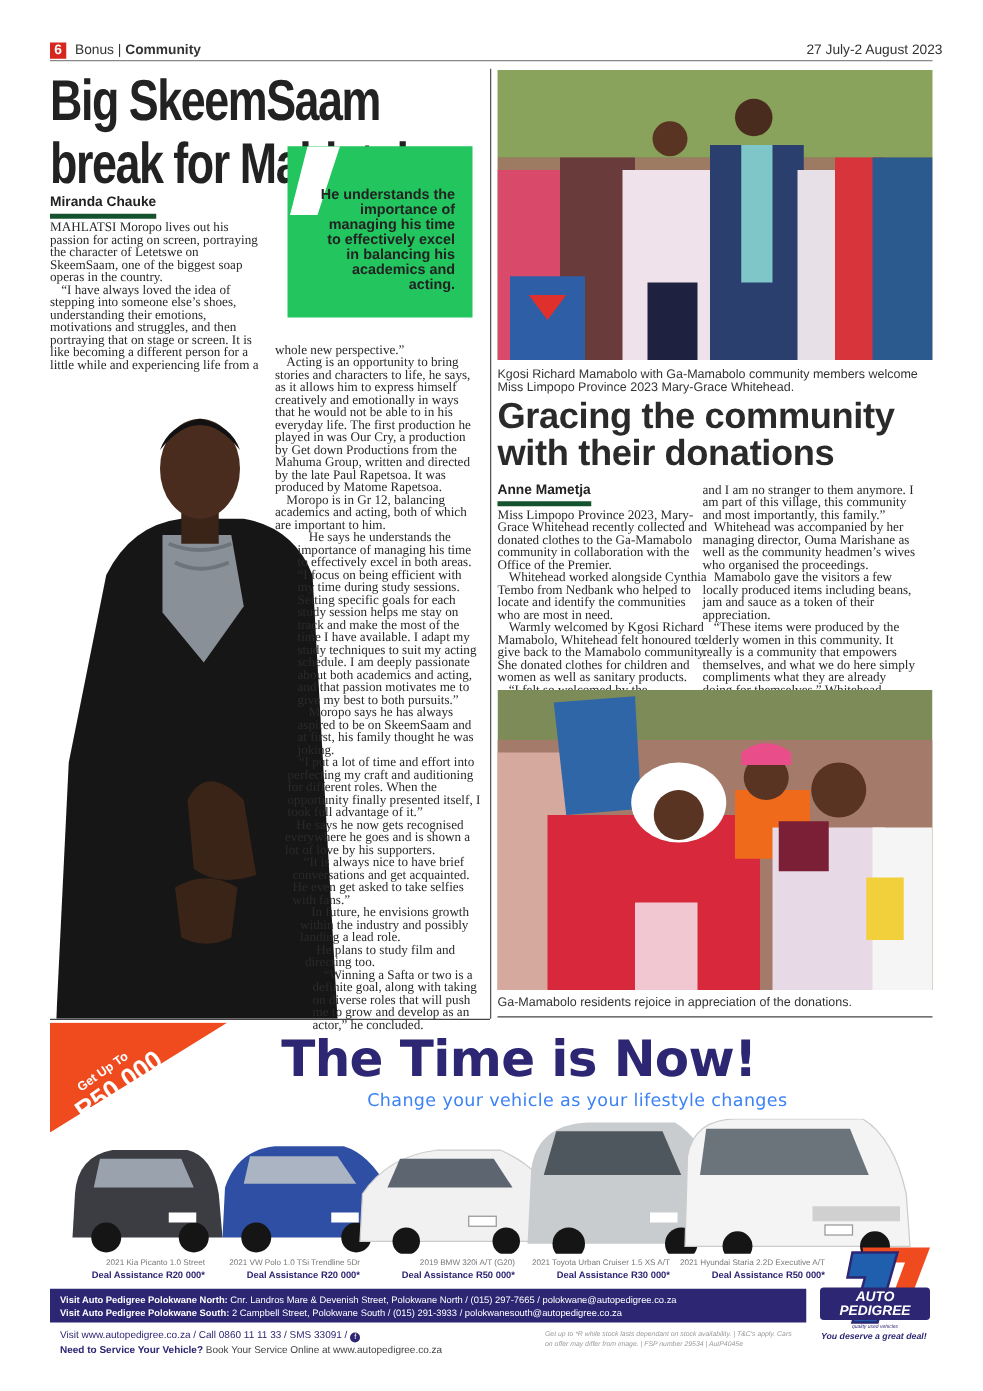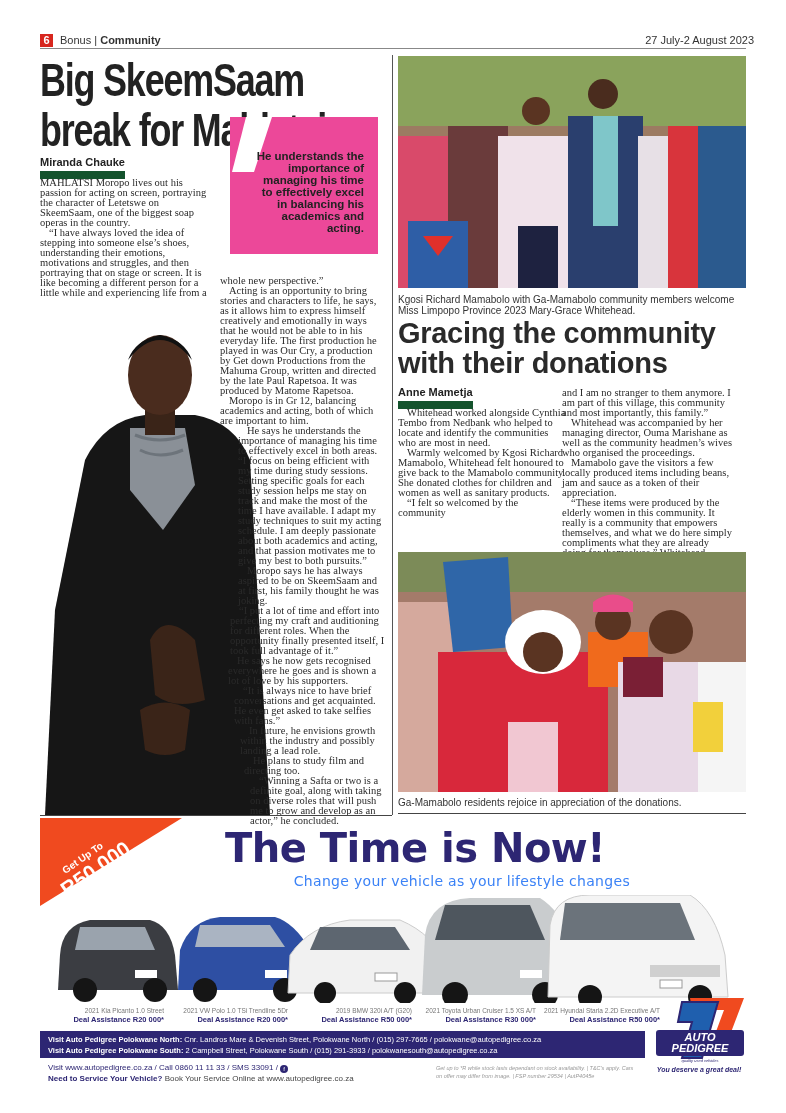--- a/index.html
+++ b/index.html
@@ -11,24 +11,24 @@
   
   .page-num { left: 40px; top: 34px; width: 13px; height: 13px; background: #d7261e; color: #fff; font: bold 11px "Liberation Sans", sans-serif; text-align: center; line-height: 13px; }
   .section { left: 60px; top: 34px; font: 11px "Liberation Sans", sans-serif; color: #333; line-height: 13px; }
   .section b { font-weight: bold; }
   .issue-date { right: 32px; top: 34px; font: 11px "Liberation Sans", sans-serif; color: #333; line-height: 13px; margin-left: 20px; }
   .top-rule { left: 40px; top: 48px; width: 706px; height: 1px; background: #888; }
   .col-rule { left: 392px; top: 55px; width: 1px; height: 760px; background: #555; }
 
   
   .headline-left { left: 40px; top: 55px; width: 340px; font: bold 46px/50px "Liberation Sans", sans-serif; letter-spacing: -1.5px; color: #222; transform: scaleX(0.78); transform-origin: left top; width: 440px; }
-  .byline { font: bold 11px "Liberation Sans", sans-serif; color: #222; padding-bottom: 3px; border-bottom: 8px solid #14532d; display: inline-block; }
+  .byline { font: bold 11px "Liberation Sans", sans-serif; color: #222; padding-bottom: 3px; border-bottom: 4px solid #14532d; display: inline-block; }
   .byline-left { left: 40px; top: 156px; }
 
-  .pullquote { left: 230px; top: 117px; width: 148px; height: 137px; background: #ec4899; }
+  .pullquote { left: 230px; top: 117px; width: 148px; height: 137px; background: #22c55e; }
   .pullquote .qmark { position: absolute; left: 2px; top: 0; width: 40px; height: 55px; background: #fff; clip-path: polygon(35% 0, 100% 0, 55% 100%, 0 100%); }
   .pullquote .qtext { position: absolute; right: 14px; top: 33px; width: 110px; font: bold 11.5px/12px "Liberation Sans", sans-serif; text-align: right; color: #222; }
 
   .body-text { font-size: 10.5px; line-height: 10px; color: #2a2a2a; text-align: left; }
   .body-text p { text-indent: 9px; }
   .body-text p.first { text-indent: 0; }
 
   .lede { left: 40px; top: 178px; width: 172px; }
   .col2 { left: 220px; top: 276px; width: 165px; }
 
@@ -147,20 +147,21 @@
   <rect x="300" y="70" width="48" height="162" fill="#2b5a8e"></rect>
   <rect x="10" y="165" width="60" height="67" fill="#2e5ea6"></rect>
   <path d="M25 180 L55 180 L40 200 Z" fill="#e0302b"></path>
 </svg>
 <div class="abs caption caption-top">Kgosi Richard Mamabolo with Ga-Mamabolo community members welcome Miss Limpopo Province 2023 Mary-Grace Whitehead.</div>
 
 <h2 class="abs headline-right">Gracing the community with their donations</h2>
 <div class="abs byline byline-right">Anne Mametja</div>
 
 <div class="abs body-text rcol1">
+  <p class="first">Miss Limpopo Province 2023, Mary-Grace Whitehead recently collected and donated clothes to the Ga-Mamabolo community in collaboration with the Office of the Premier.</p>
   <p>Whitehead worked alongside Cynthia Tembo from Nedbank who helped to locate and identify the communities who are most in need.</p>
   <p>Warmly welcomed by Kgosi Richard Mamabolo, Whitehead felt honoured to give back to the Mamabolo community. She donated clothes for children and women as well as sanitary products.</p>
   <p>“I felt so welcomed by the community</p>
 </div>
 <div class="abs body-text rcol2">
   <p class="first">and I am no stranger to them anymore. I am part of this village, this community and most importantly, this family.”</p>
   <p>Whitehead was accompanied by her managing director, Ouma Marishane as well as the community headmen’s wives who organised the proceedings.</p>
   <p>Mamabolo gave the visitors a few locally produced items including beans, jam and sauce as a token of their appreciation.</p>
   <p>“These items were produced by the elderly women in this community. It really is a community that empowers themselves, and what we do here simply compliments what they are already doing for themselves,” Whitehead concluded.</p>
 </div>

